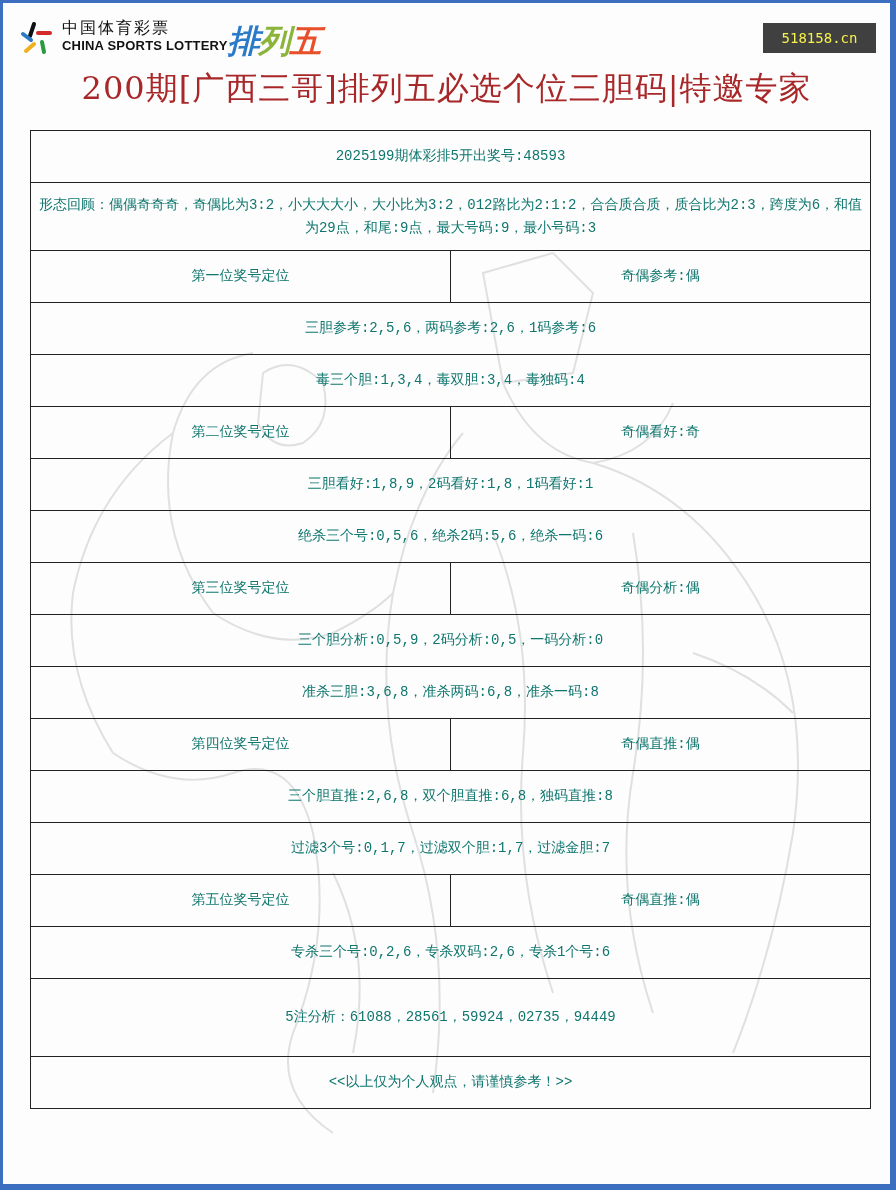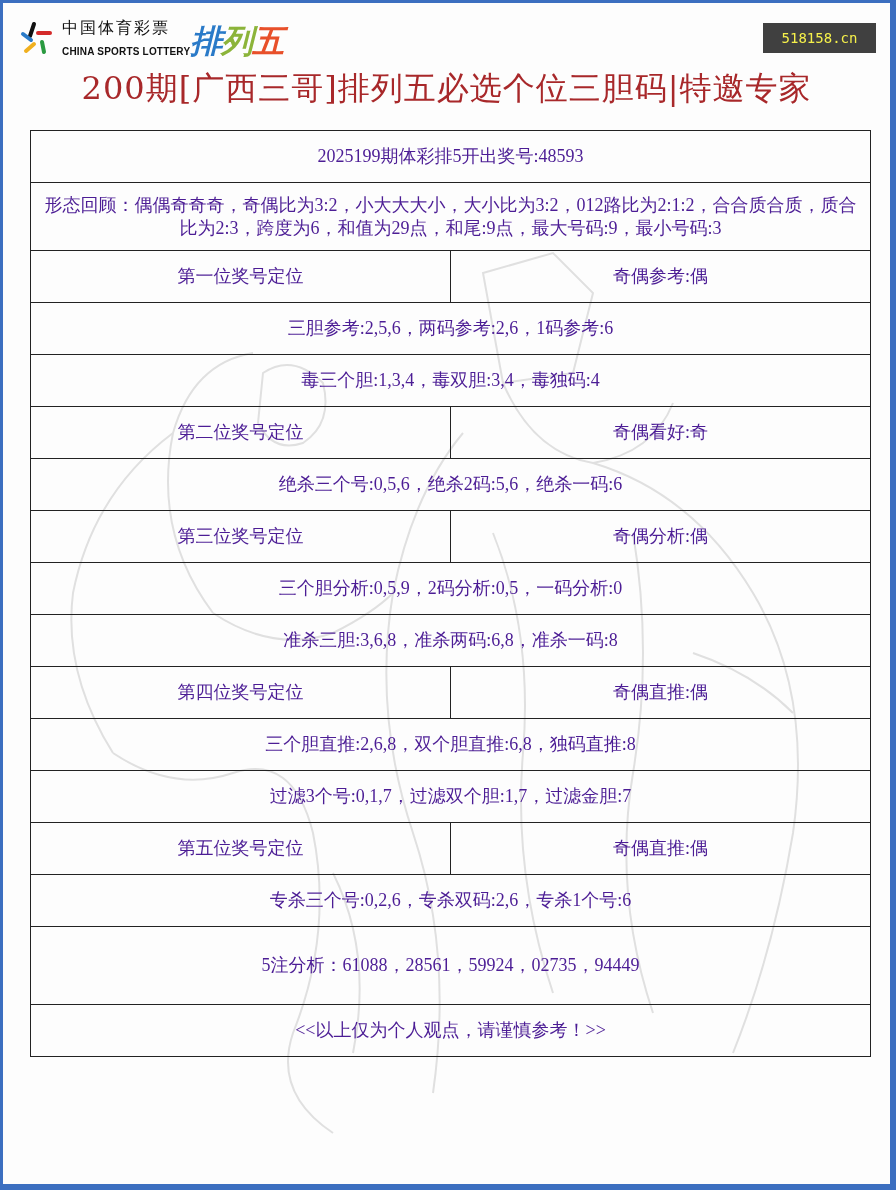--- a/index.html
+++ b/index.html
@@ -15,21 +15,21 @@
   }
   .watermark {
     position: absolute; left: 30px; top: 230px; width: 840px; height: 930px;
     pointer-events: none; opacity: 0.45;
   }
   .header { position: absolute; left: 0; top: 0; width: 887px; height: 120px; }
   .logo { position: absolute; left: 17px; top: 17px; height: 40px; display: flex; }
   .logo-mark { width: 36px; height: 36px; position: relative; }
   .logo-text { margin-left: 6px; display: flex; flex-direction: column; line-height: 1; }
   .logo-cn { font-family: "DejaVu Sans", sans-serif; font-size: 16px; color: #111; letter-spacing: 2px; }
-  .logo-en { font-family: "Liberation Sans", sans-serif; font-weight: bold; font-size: 10px; color: #111; margin-top: 11px; letter-spacing: 0.2px; }
+  .logo-en { font-family: "Liberation Sans", sans-serif; font-weight: bold; font-size: 13px; color: #111; margin-top: 3px; letter-spacing: 0.2px; }
   .logo-game { font-family: "DejaVu Sans", sans-serif; font-weight: bold; font-style: italic; font-size: 32px; letter-spacing: -1px; }
   .logo-game .c1 { color: #2a7ac8; }
   .logo-game .c2 { color: #8cb43a; }
   .logo-game .c3 { color: #e8502a; }
   .site-badge {
     position: absolute; left: 760px; top: 20px; width: 113px; height: 30px;
     background: #404040; color: #f5f04a;
     font-family: "DejaVu Sans Mono", "Liberation Mono", monospace; font-size: 14px;
     display: flex; align-items: center; justify-content: center;
   }
@@ -37,21 +37,21 @@
     position: absolute; left: 0; top: 64px; width: 887px; text-align: center;
     font-family: "DejaVu Serif", serif; font-size: 32px; color: #a8282a;
     letter-spacing: 1px; white-space: nowrap;
   }
   table.grid {
     position: absolute; left: 27px; top: 127px; width: 841px;
     border-collapse: collapse; table-layout: fixed;
   }
   table.grid td {
     border: 1.5px solid #222; text-align: center; vertical-align: middle;
-    font-family: Liberation Serif, serif; font-size: 18px; color: #4c1d95;
+    font-family: Liberation Mono, monospace; font-size: 14px; color: #0f766e;
     padding: 0 6px; line-height: 23px;
     background: transparent;
   }
   td.left-half { width: 420px; }
   .h52 { height: 51px; }
   .h68 { height: 67px; }
   .h78 { height: 77px; }
 </style>
 </head>
 <body>
@@ -117,20 +117,23 @@
     </tr>
     <tr>
       <td colspan="2" class="h52">毒三个胆:1,3,4，毒双胆:3,4，毒独码:4</td>
     </tr>
 
     <tr>
       <td class="h52 left-half">第二位奖号定位</td>
       <td class="h52">奇偶看好:奇</td>
     </tr>
     <tr>
+      <td colspan="2" class="h52">三胆看好:1,8,9，2码看好:1,8，1码看好:1</td>
+    </tr>
+    <tr>
       <td colspan="2" class="h52">绝杀三个号:0,5,6，绝杀2码:5,6，绝杀一码:6</td>
     </tr>
 
     <tr>
       <td class="h52 left-half">第三位奖号定位</td>
       <td class="h52">奇偶分析:偶</td>
     </tr>
     <tr>
       <td colspan="2" class="h52">三个胆分析:0,5,9，2码分析:0,5，一码分析:0</td>
     </tr>

